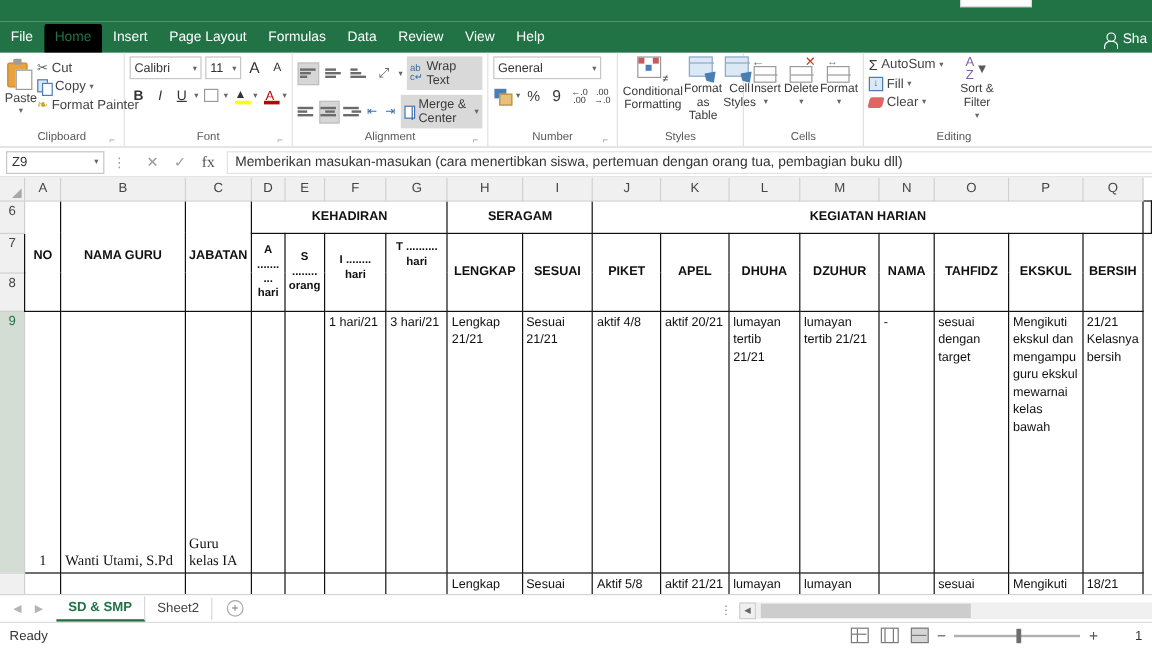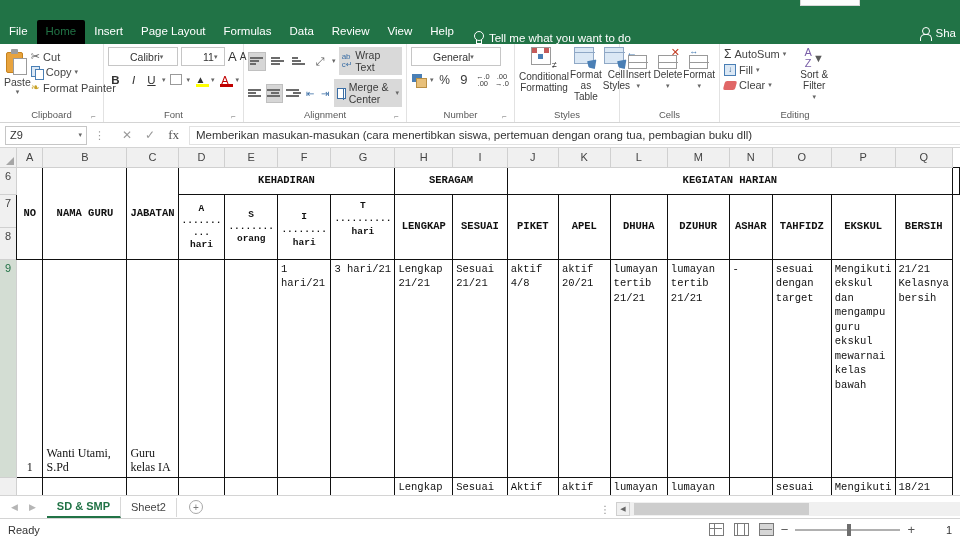--- a/index.html
+++ b/index.html
@@ -99,21 +99,21 @@
     border: 1.2px solid #4a7fb5; background: #fff;
   }
   .brush-ico { color: #c8a227; font-size: 11px; }
 
   
   .font-grp { width: 140px; }
   .font-rows { display: flex; flex-direction: column; gap: 4px; width: 100%; }
   .frow { display: flex; align-items: center; gap: 3px; }
   .combo {
     border: 1px solid #c6c6c6; background: #fff; height: 19px; display: flex; align-items: center;
-    padding: 0 21px; font-size: 10.5px; color: #333; justify-content: flex-start;
+    padding: 0 3px; font-size: 10.5px; color: #333; justify-content: space-between;
   }
   .fname { width: 70px; }
   .fsize { width: 34px; }
   .btn-sq {
     width: 19px; height: 19px; display: flex; align-items: center; justify-content: center;
     font-size: 11.5px; color: #333;
   }
   .btn-sq.on { background: #d6d6d6; border: 1px solid #c0c0c0; }
   .grow-a { font-size: 13px; }
   .shrink-a { font-size: 10px; }
@@ -215,21 +215,20 @@
   .corner::after {
     content: ""; position: absolute; right: 2px; bottom: 2px;
     border-left: 8px solid transparent; border-bottom: 8px solid #a6a6a6;
   }
   .rowhead { width: 24px; border-left: none; vertical-align: top; padding-top: 2px; }
   .rowhead.sel { background: #d3ddd3; color: #217346; }
   td.cell {
     border: 1px solid #111; font-size: 10.5px; color: #111; vertical-align: top;
     padding: 2px 3px; overflow: hidden; line-height: 14.5px; background: #fff;
     word-wrap: break-word;
-    font-family: Liberation Mono, monospace;
   }
   td.hdr { text-align: center; font-weight: bold; vertical-align: middle; }
   td.serif { font-family: "Liberation Serif", serif; font-size: 12px; vertical-align: bottom; }
   td.ctr { text-align: center; }
 
   
   .tabstrip {
     height: 23px; background: #fff; display: flex; align-items: center; border-top: 1px solid #d4d4d4;
     flex: none; position: relative;
   }
@@ -279,24 +278,20 @@
   <div class="tabbar">
     <div class="rtab">File</div>
     <div class="rtab active">Home</div>
     <div class="rtab">Insert</div>
     <div class="rtab">Page Layout</div>
     <div class="rtab">Formulas</div>
     <div class="rtab">Data</div>
     <div class="rtab">Review</div>
     <div class="rtab">View</div>
     <div class="rtab">Help</div>
-    <div class="tellme">
-      <span class="bulb"></span>
-      <span>Tell me what you want to do</span>
-    </div>
     <div class="share">
       <span class="person-ico"></span>
       <span>Sha</span>
     </div>
   </div>
 
   <div class="ribbon">
 
     <div class="rgroup clip-grp">
       <div class="rgroup-body">
@@ -641,21 +636,21 @@
         <td class="cell hdr" rowspan="2" style="font-size:9.5px;line-height:12px">A ....... ... hari</td>
         <td class="cell hdr" rowspan="2" style="font-size:9.5px;line-height:12px">S ........ orang</td>
         <td class="cell hdr" rowspan="2" style="font-size:9.5px;line-height:13px;vertical-align:top;padding-top:15px">I ........ hari</td>
         <td class="cell hdr" rowspan="2" style="font-size:9.5px;line-height:13px;vertical-align:top;padding-top:4px">T .......... hari</td>
         <td class="cell hdr" rowspan="2">LENGKAP</td>
         <td class="cell hdr" rowspan="2">SESUAI</td>
         <td class="cell hdr" rowspan="2">PIKET</td>
         <td class="cell hdr" rowspan="2">APEL</td>
         <td class="cell hdr" rowspan="2">DHUHA</td>
         <td class="cell hdr" rowspan="2">DZUHUR</td>
-        <td class="cell hdr" rowspan="2">ASHAR</td>
+        <td class="cell hdr" rowspan="2">NAMA</td>
         <td class="cell hdr" rowspan="2">TAHFIDZ</td>
         <td class="cell hdr" rowspan="2">EKSKUL</td>
         <td class="cell hdr" rowspan="2">BERSIH</td>
       </tr>
       <tr style="height:32px">
         <td class="rowhead">8</td>
       </tr>
 
       <tr style="height:218px">
         <td class="rowhead sel">9</td>

